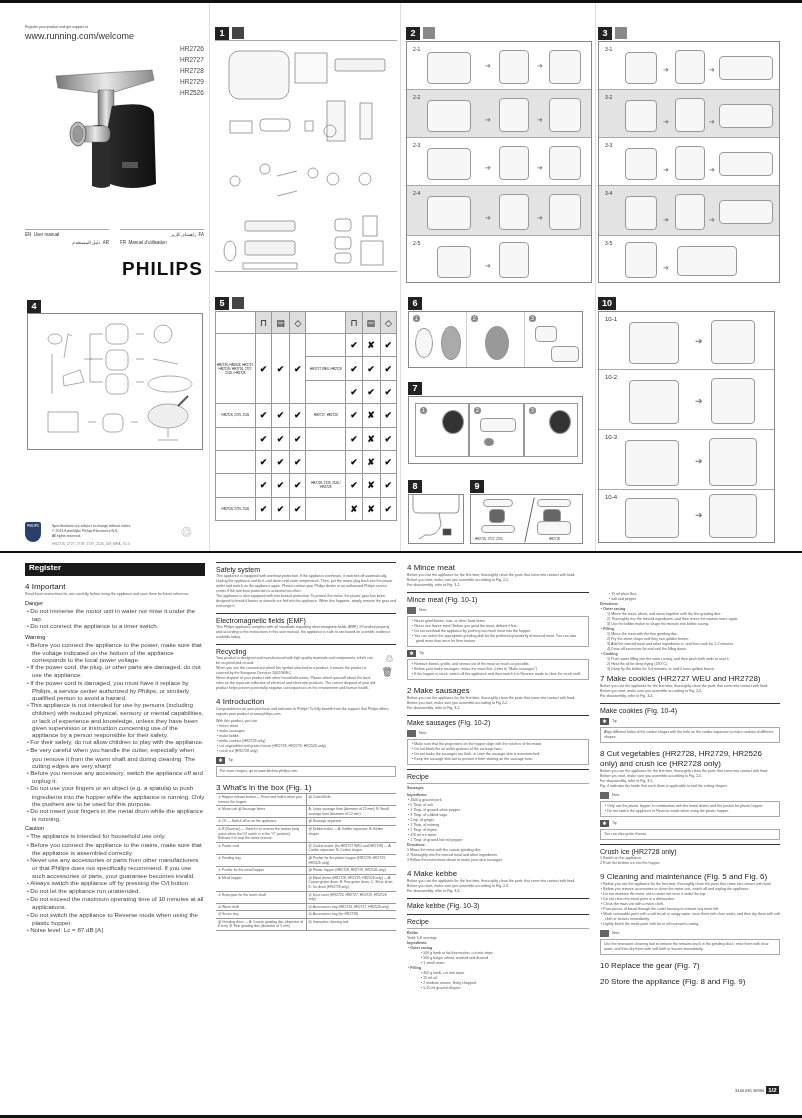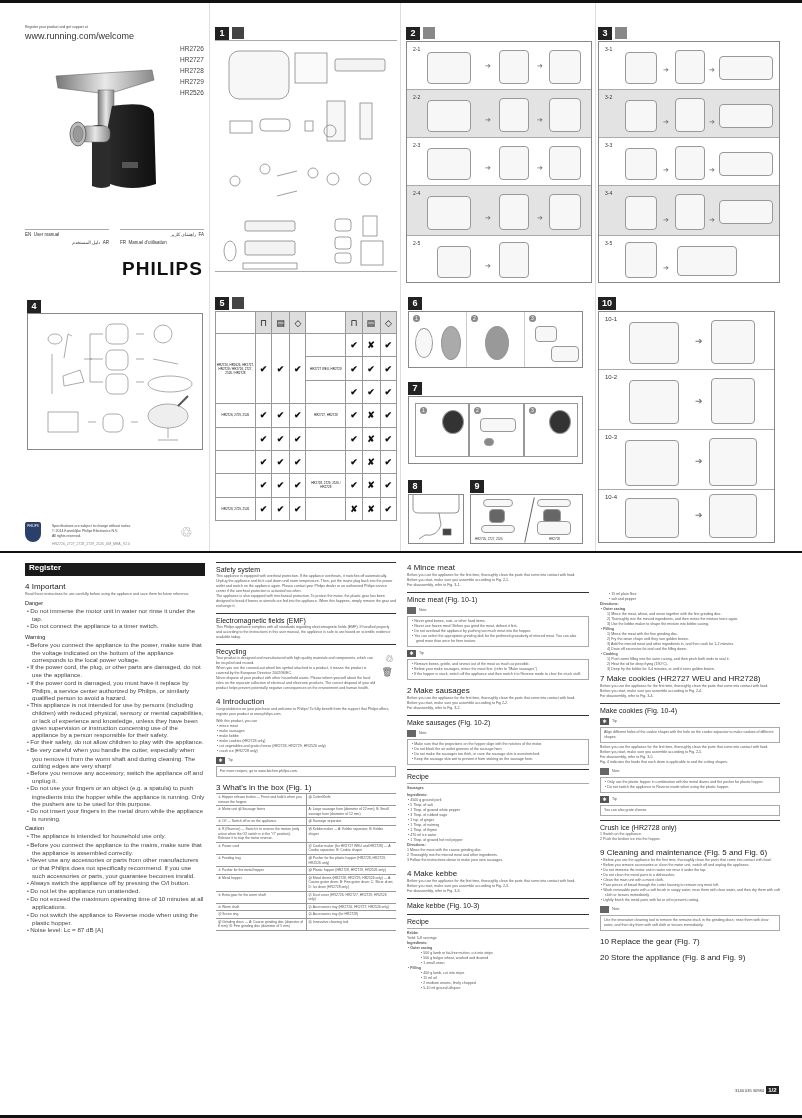--- a/index.html
+++ b/index.html
@@ -682,20 +682,21 @@
       </div>
     </li>
   </ul>
   <div class="h1" style="margin-top:2px">7  Make cookies (HR2727 WEU and HR2728)</div>
   <div>Before you use the appliance for the first time, thoroughly clean the parts that come into contact with food.</div>
   <div>Before you start, make sure you assemble according to Fig. 2-4.</div>
   <div>For disassembly, refer to Fig. 3-4.</div>
   <div class="h2">Make cookies (Fig. 10-4)</div>
   <div class="notehd"><span class="tipicon">✱</span><span>Tip</span></div>
   <div class="notebox"><span>Align different holes of the cookie shaper with the hole on the cookie separator to make cookies of different shapes.</span></div>
+  <div class="h1">8  Cut vegetables (HR2728, HR2729, HR2526 only) and crush ice (HR2728 only)</div>
   <div>Before you use the appliance for the first time, thoroughly clean the parts that come into contact with food.</div>
   <div>Before you start, make sure you assemble according to Fig. 2-5.</div>
   <div>For disassembly, refer to Fig. 3-5.</div>
   <div>Fig. 4 indicates the foods that each drum is applicable to and the cutting shapes.</div>
   <div class="notehd"><span class="noteicon"></span><span>Note</span></div>
   <ul class="notebox small">
     <li>Only use the plastic hopper in combination with the metal drums and the pusher for plastic hopper.</li>
     <li>Do not switch the appliance to Reverse mode when using the plastic hopper.</li>
   </ul>
   <div class="notehd"><span class="tipicon">✱</span><span>Tip</span></div>

